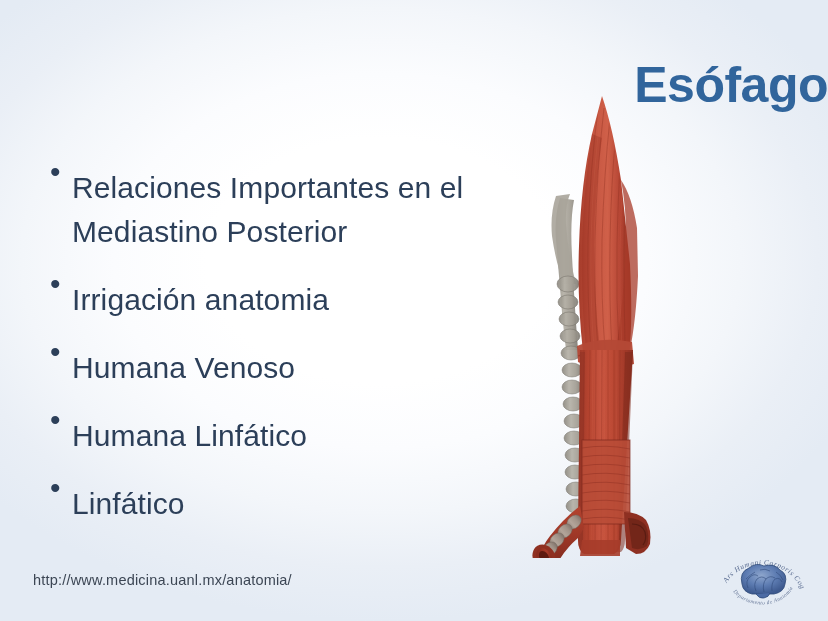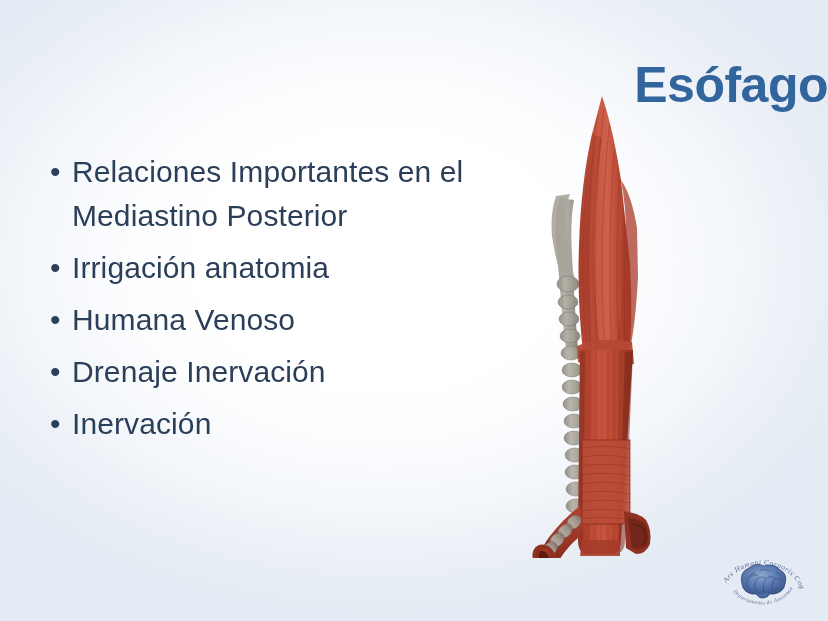--- a/index.html
+++ b/index.html
@@ -64,20 +64,21 @@
     padding-left: 4px;
     box-sizing: border-box;
   }
   .bullet-text {
     flex: 1 1 auto;
     font-size: 30px;
     line-height: 44px;
     color: #2c3f59;
     font-weight: normal;
     letter-spacing: 0.1px;
+    margin-top: 16px;
   }
 
   
   #footer-url {
     position: absolute;
     left: 33px;
     top: 570px;
     font-size: 14.5px;
     color: #3c4654;
     letter-spacing: 0.2px;
@@ -123,30 +124,31 @@
       <span class="bullet-text">Irrigación anatomia</span>
     </div>
 
     <div class="bullet-row">
       <span class="bullet-mark">•</span>
       <span class="bullet-text">Humana Venoso</span>
     </div>
 
     <div class="bullet-row">
       <span class="bullet-mark">•</span>
-      <span class="bullet-text">Drenaje Inervación</span>
-    </div>
-
-    <div class="bullet-row">
-      <span class="bullet-mark">•</span>
-      <span class="bullet-text">Inervación</span>
+      <span class="bullet-text">Humana Linfático</span>
+    </div>
+
+    <div class="bullet-row">
+      <span class="bullet-mark">•</span>
+      <span class="bullet-text">Linfático</span>
     </div>
 
   </div>
 
+  <div id="footer-url">http://www.medicina.uanl.mx/anatomia/</div>
 
   <div id="illustration">
     <svg width="190" height="470" viewBox="0 0 190 470" xmlns="http://www.w3.org/2000/svg">
       <defs>
         <linearGradient id="muscleMain" x1="0" y1="0" x2="1" y2="0">
           <stop offset="0%" stop-color="#9c3828"></stop>
           <stop offset="18%" stop-color="#b4432f"></stop>
           <stop offset="42%" stop-color="#c85540"></stop>
           <stop offset="62%" stop-color="#bd4a35"></stop>
           <stop offset="85%" stop-color="#a33a29"></stop>

